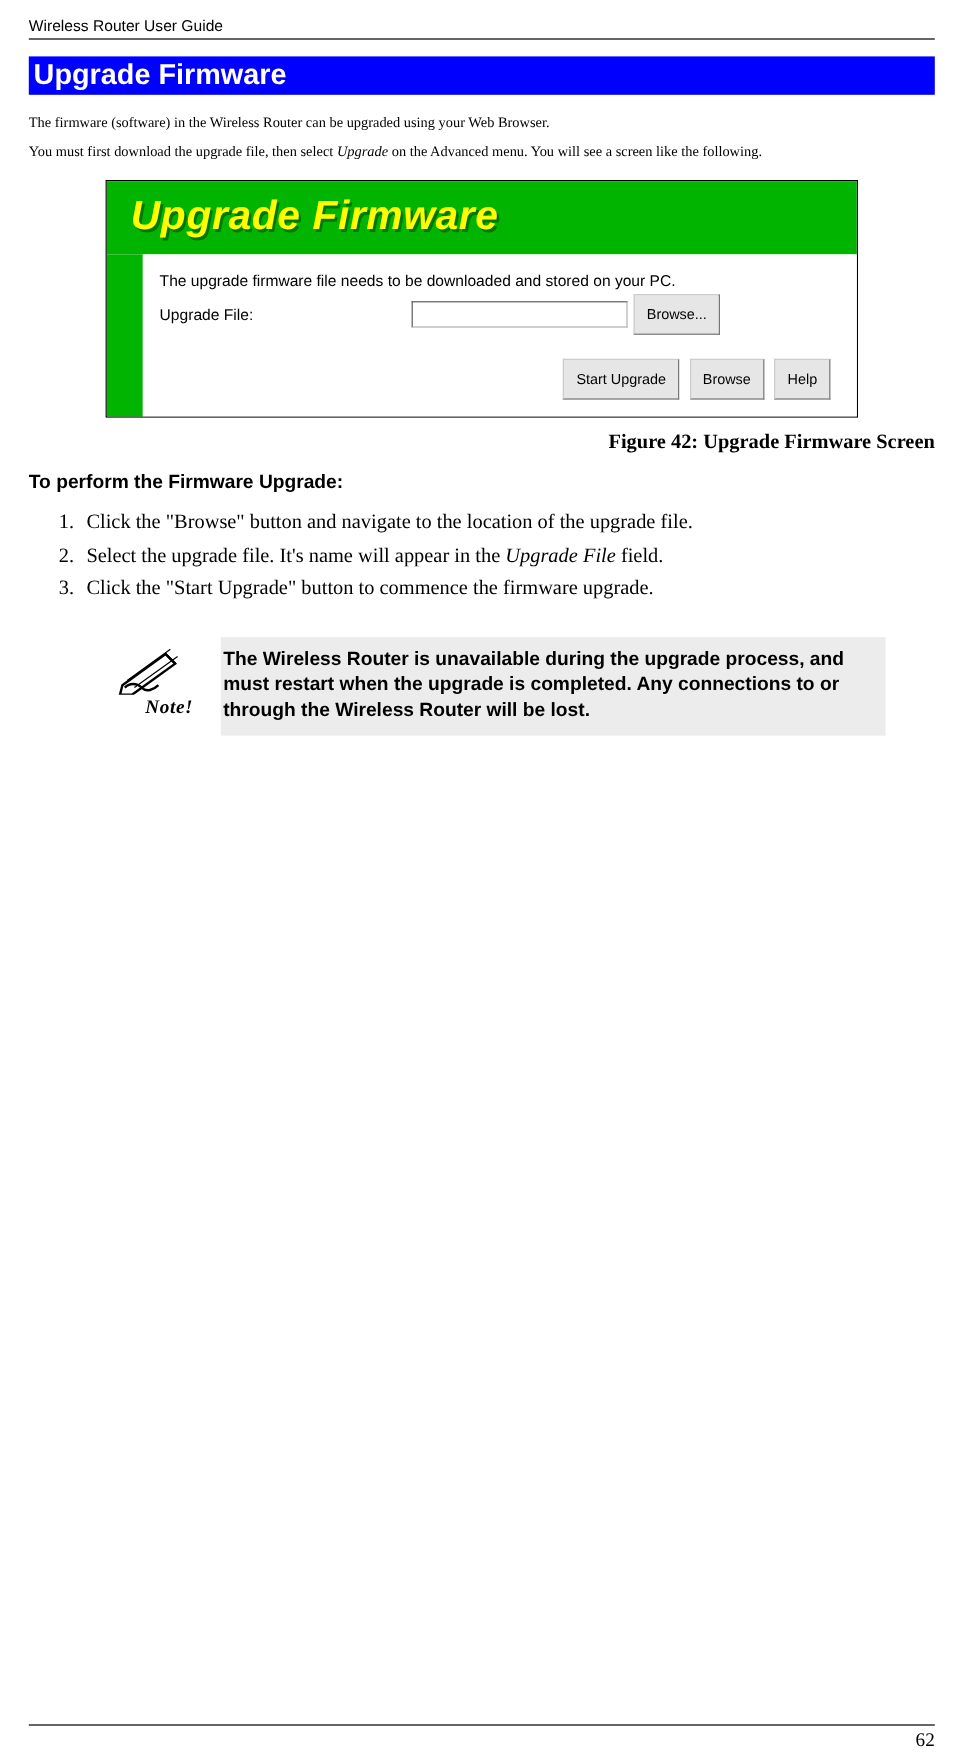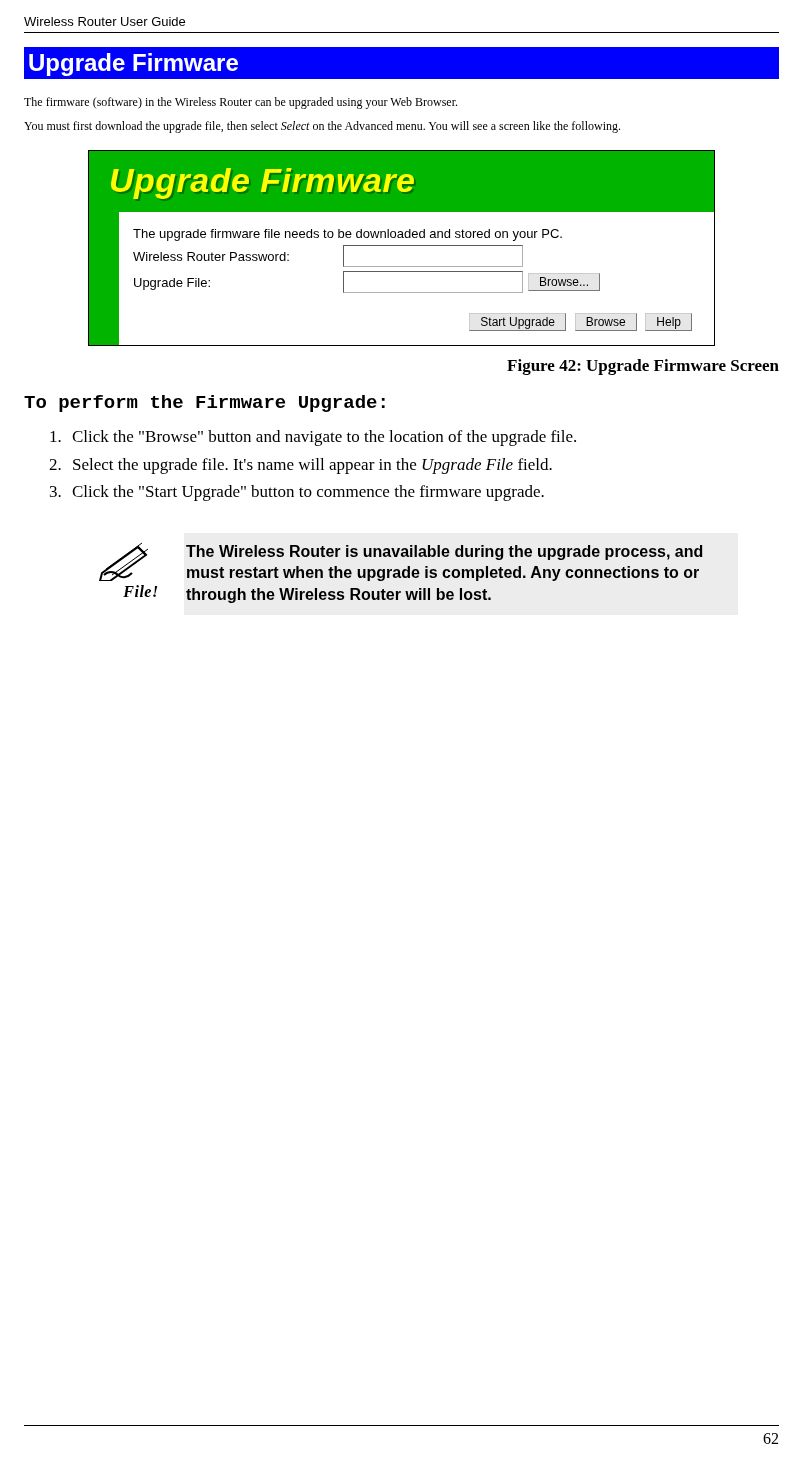--- a/index.html
+++ b/index.html
@@ -78,41 +78,41 @@
     .ss-label { width: 210px; }
     .ss-input {
       width: 180px;
       height: 22px;
       border: 1px inset #b0b0b0;
       background: #fff;
     }
     .ss-btn {
       font-family: Arial, sans-serif;
       font-size: 12px;
-      height: 18px;
+      height: 34px;
       padding: 0 10px;
       background: #e6e6e6;
       border: 1px outset #ccc;
       margin-left: 5px;
     }
     .ss-btn-row {
       text-align: right;
       margin-top: 20px;
       padding-right: 8px;
     }
     .fig-caption {
       text-align: right;
       font-weight: bold;
       font-size: 17px;
       margin: 10px 0 16px 0;
     }
     .subhead {
-      font-family: Liberation Mono, monospace;
-      font-weight: bold;
-      font-size: 19px;
+      font-family: Liberation Sans, sans-serif;
+      font-weight: bold;
+      font-size: 16px;
       margin-bottom: 10px;
     }
     .num-list {
       list-style: decimal;
       padding-left: 42px;
       font-size: 17px;
       line-height: 1.5;
     }
     .num-list li { padding-left: 6px; margin-bottom: 2px; }
     .num-list .ital { font-style: italic; text-align: right; }
@@ -144,56 +144,52 @@
       padding: 8px 18px 10px 2px;
     }
     .note-text {
       font-family: Arial, sans-serif;
       font-weight: bold;
       font-size: 16px;
       line-height: 1.35;
     }
     .footer {
       position: absolute;
-      bottom: 20px;
+      bottom: 8px;
       left: 24px;
       right: 24px;
     }
     .page-num {
       text-align: right;
       font-size: 16px;
       margin-top: 4px;
     }
   </style>
 </head>
 <body>
 
 <div class="header-line">Wireless Router User Guide</div>
 <hr class="hr-thin">
 
 <div class="section-title">Upgrade Firmware</div>
 
 <p class="body-text">The firmware (software) in the Wireless Router can be upgraded using your Web Browser.</p>
 <p class="body-text">
-  <span>You must first download the upgrade file, then select </span><span class="ital">Select</span><span> on the Advanced menu. You will see a screen like the following.</span>
+  <span>You must first download the upgrade file, then select </span><span class="ital">Upgrade</span><span> on the Advanced menu. You will see a screen like the following.</span>
 </p>
 
 <div class="screenshot-wrap">
   <div class="ss-banner">
     <span class="ss-banner-title">Upgrade Firmware</span>
   </div>
   <div class="ss-body">
     <div class="ss-left"></div>
     <div class="ss-content">
       <div class="ss-row">
         <span>The upgrade firmware file needs to be downloaded and stored on your PC.</span>
-      </div>
-      <div class="ss-row">
-        <span class="ss-label">Wireless Router Password:</span>
-        <div class="ss-input"></div>
       </div>
       <div class="ss-row">
         <span class="ss-label">Upgrade File:</span>
         <div class="ss-input"></div>
         <button class="ss-btn">Browse...</button>
       </div>
       <div class="ss-btn-row">
         <button class="ss-btn">Start Upgrade</button>
         <button class="ss-btn">Browse</button>
         <button class="ss-btn">Help</button>
@@ -215,21 +211,21 @@
 </ol>
 
 <div class="note-block">
   <div class="note-icon">
     <svg width="56" height="40" viewBox="0 0 56 40">
       <path d="M4 32 L40 6 L48 14 L12 40 L2 40 Z" fill="none" stroke="#000" stroke-width="2"></path>
       <path d="M40 6 L48 14" fill="none" stroke="#000" stroke-width="2"></path>
       <path d="M8 28 L44 2 M14 34 L50 8" fill="none" stroke="#000" stroke-width="1"></path>
       <path d="M6 34 C 10 30 16 30 20 34 C 24 38 30 36 34 32" fill="none" stroke="#000" stroke-width="2"></path>
     </svg>
-    <div class="note-label">File!</div>
+    <div class="note-label">Note!</div>
   </div>
   <div class="note-text-wrap">
     <div class="note-text">The Wireless Router is unavailable during the upgrade process, and must restart when the upgrade is completed. Any connections to or through the Wireless Router will be lost.</div>
   </div>
 </div>
 
 <div class="footer">
   <hr class="hr-bottom">
   <div class="page-num">62</div>
 </div>

